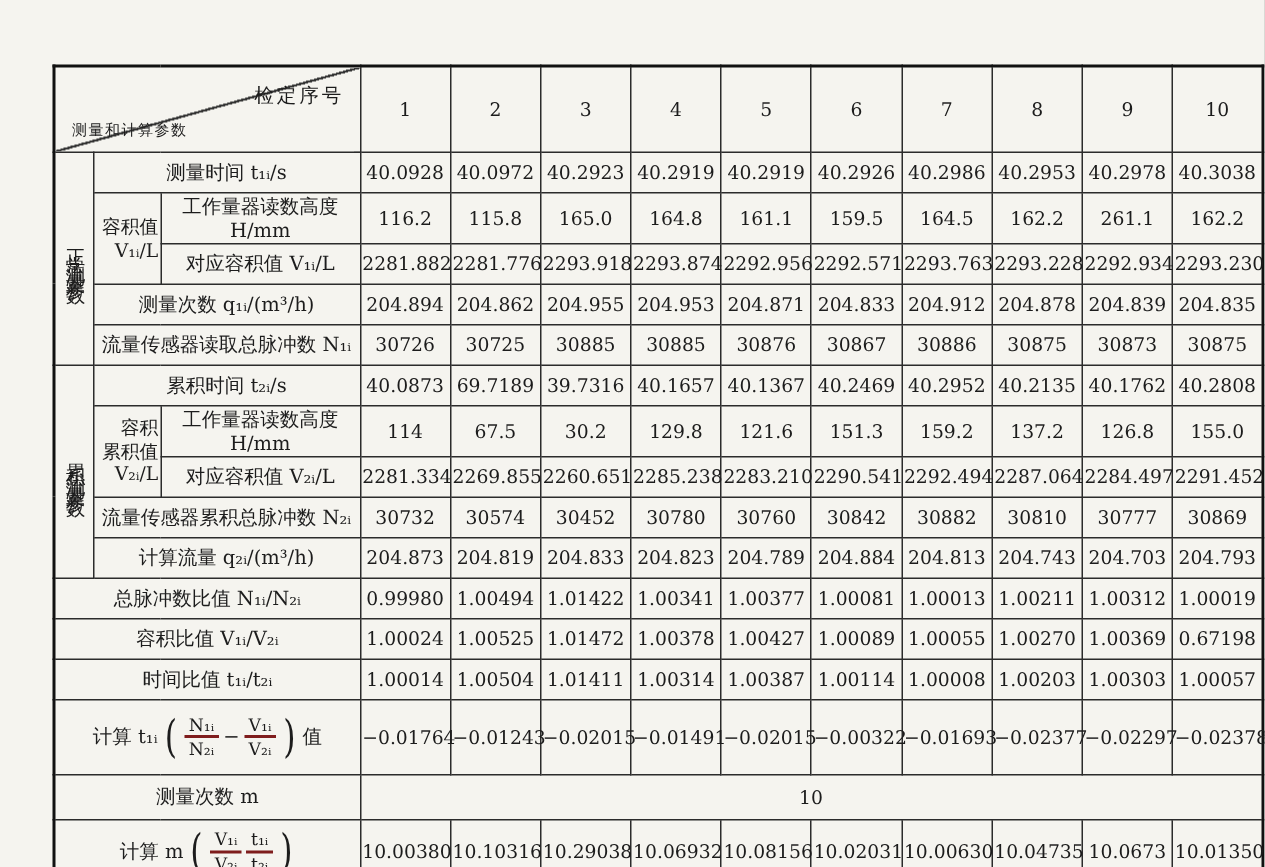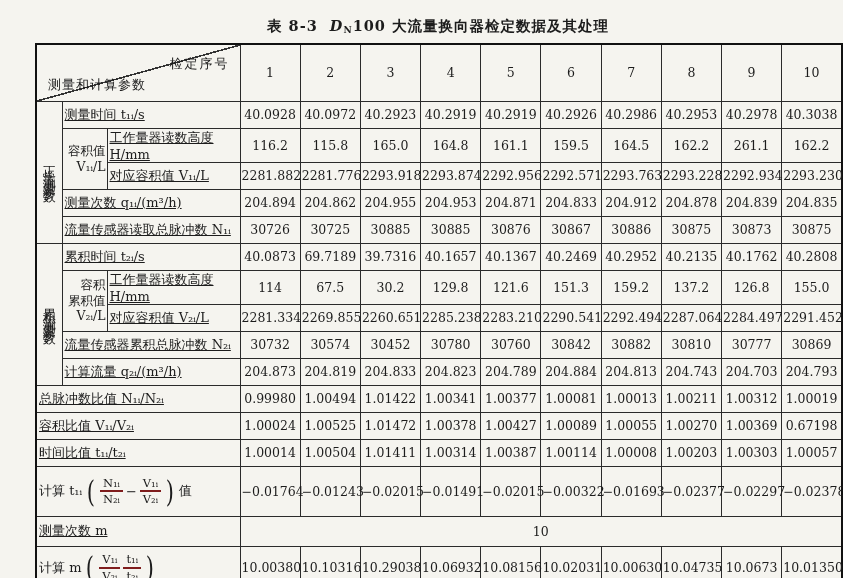--- a/index.html
+++ b/index.html
@@ -23,29 +23,29 @@
   td, th { border:1px solid #2b2b2b; vertical-align:middle; }
 
   th.corner {
     position:relative; height:57px; font-weight:normal; padding:0;
     background-image:linear-gradient(to bottom right,
       transparent calc(50% - 0.8px), #333 calc(50% - 0.8px),
       #333 calc(50% + 0.8px), transparent calc(50% + 0.8px));
     margin-left:45px;
   }
   .c-tr { position:absolute; top:10px; right:10px; font-size:13px; letter-spacing:2px; }
-  .c-bl { position:absolute; bottom:7px; left:11px; font-size:13px; letter-spacing:1px; }
+  .c-bl { position:absolute; bottom:7px; left:11px; font-size:10px; letter-spacing:1px; }
 
   tr.h-std  { height:27px; }
   tr.h-tall { height:50px; }
   tr.h-m    { height:30px; }
   tr.h-tall2{ height:44px; }
 
   td.val { text-align:center; font-size:12.5px; padding:0 1px; white-space:nowrap; }
-  td.label { font-size:13px; padding:0 2px;text-decoration:underline; }
+  td.label { text-align:center; font-size:13px; padding:0 2px; }
   td.gcell { padding:0; text-align:center; }
   .glabel {
     writing-mode:vertical-lr; text-orientation:upright;
     display:inline-block; font-size:13px; letter-spacing:4px; line-height:1;
   }
   td.subcell { text-align:right; font-size:12.5px; padding:0 1px; line-height:1.25; }
   td.subcell span { display:block; }
 
   .fwrap { display:inline-flex; align-items:center; gap:3px; font-size:13px; }
   .paren { font-size:30px; font-weight:300; line-height:0.9;
@@ -53,23 +53,20 @@
   .frac { display:inline-flex; flex-direction:column; align-items:center;
           font-size:11.5px; line-height:1.25; vertical-align:middle; }
   .frac .num { border-bottom:2px solid #7f1d1d; padding:0 3px; }
   .frac .den { padding:0 3px; }
 </style>
 </head>
 <body>
 
 <div class="page">
 
-  <div class="title">
-    <span>表 8-3</span>&nbsp;&nbsp;<span class="dvar">D</span><span class="dsub">N</span><span>100 大流量换向器检定数据及其处理</span>
-  </div>
 
   <table class="main">
     <colgroup>
       <col style="width:26px">
         <col style="width:45px">
         <col style="width:133px">
       <col span="10" style="width:60.2px">
     </colgroup>
 
     <tbody>

